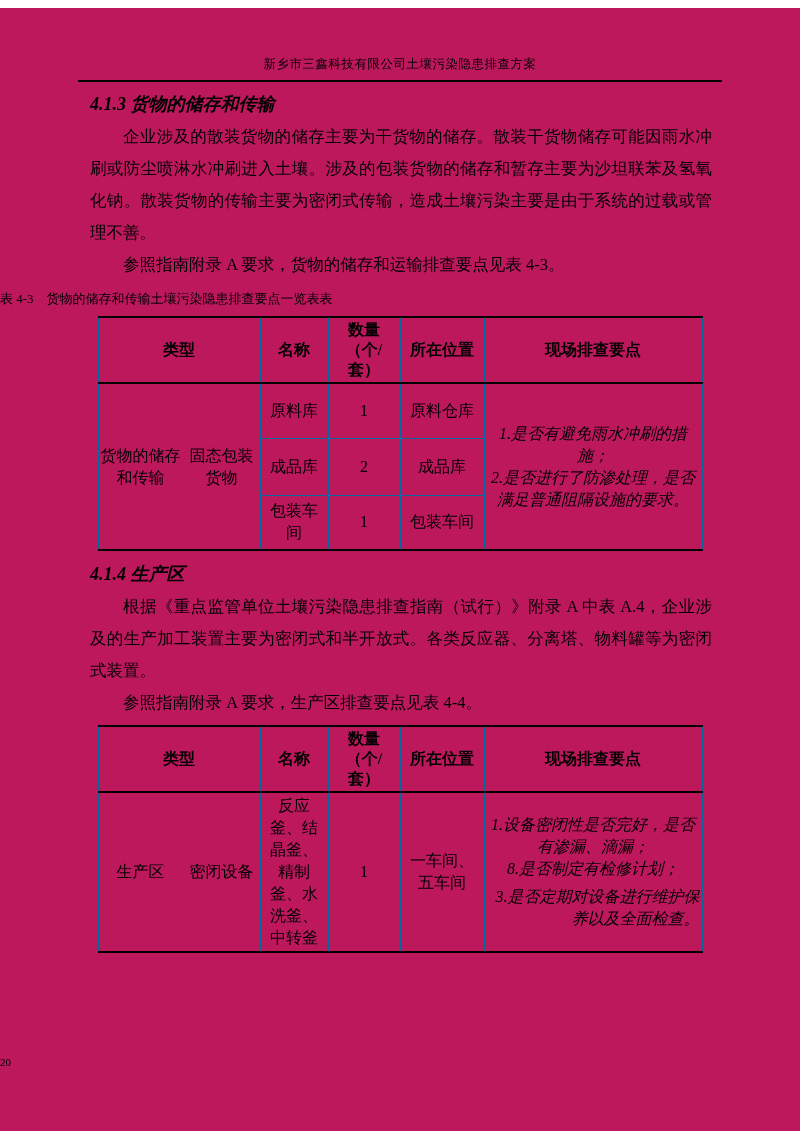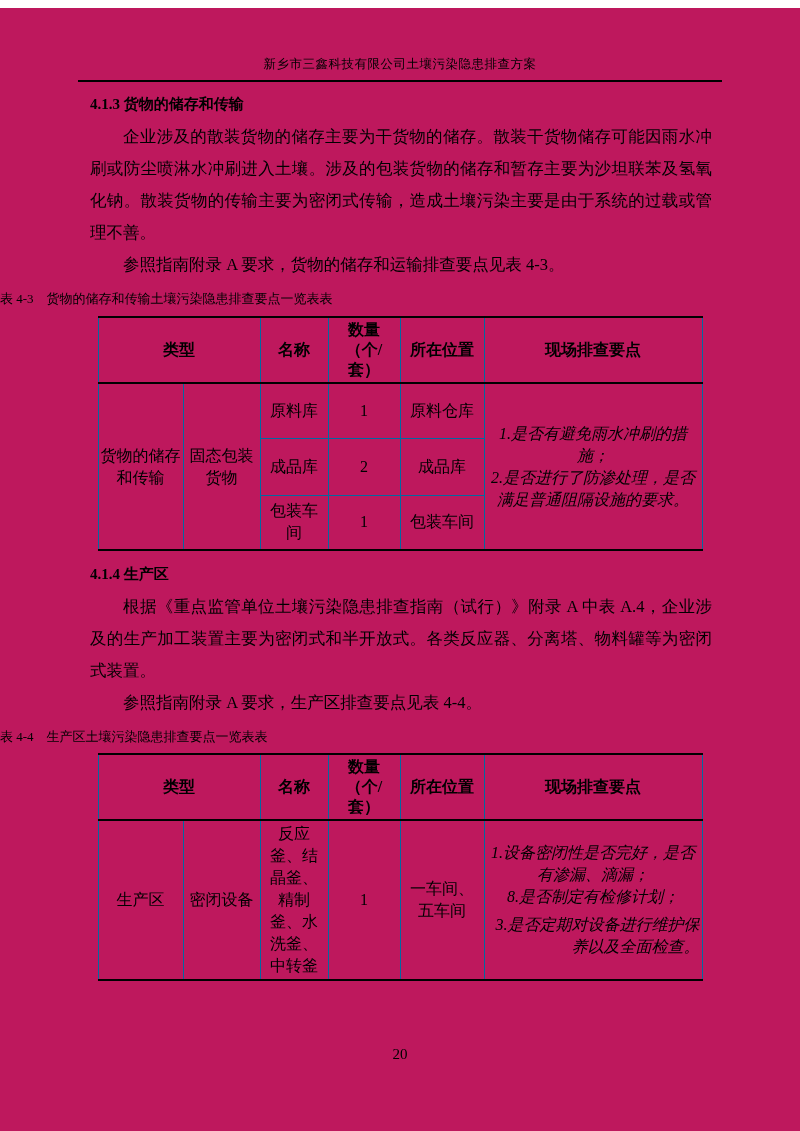--- a/index.html
+++ b/index.html
@@ -21,23 +21,24 @@
     border-bottom: 2px solid #000;
     text-align: center;
   }
   .page-header-title {
     font-size: 12.5px;
     line-height: 16px;
     letter-spacing: 0.5px;
   }
   .sec-heading {
     margin: 10px 88px 0 90px;
-    font-size: 15px;
+    font-size: 18px;
     font-weight: bold;
     line-height: 25px;
+    font-style: italic;
   }
   .body-para {
     margin: 4px 88px 0 90px;
     font-size: 16.5px;
     line-height: 32px;
     text-align: justify;
     text-indent: 2em;
   }
   .body-para.follow { margin-top: 0; }
   .table-caption {
@@ -78,24 +79,23 @@
     padding: 3px 4px 3px 3px;
     line-height: 22px;
     font-size: 15.5px;
     font-style: italic;
   }
   .point-item { margin: 0; }
   .point-item.gap { margin-top: 6px; text-align: right; }
   .page-number {
     position: absolute;
     left: 0;
-    bottom: 76px;
+    bottom: 68px;
     width: 100%;
-    text-align: center;
-    font-size: 15px;
+    font-size: 11px;
     line-height: 18px;
   }
 </style>
 </head>
 <body>
 
 <div class="page">
 
   <div class="page-header">
     <div class="page-header-title">新乡市三鑫科技有限公司土壤污染隐患排查方案</div>
@@ -150,21 +150,20 @@
         <td class="cell">包装车间</td>
       </tr>
     </tbody>
   </table>
 
   <div class="sec-heading" style="margin-top:11px">4.1.4 生产区</div>
 
   <p class="body-para">根据《重点监管单位土壤污染隐患排查指南（试行）》附录 A 中表 A.4，企业涉及的生产加工装置主要为密闭式和半开放式。各类反应器、分离塔、物料罐等为密闭式装置。</p>
   <p class="body-para follow">参照指南附录 A 要求，生产区排查要点见表 4-4。</p>
 
-  <div class="table-caption">表 4-4　生产区土壤污染隐患排查要点一览表表</div>
 
   <table class="doc-table" style="margin-top:6px">
     <colgroup>
       <col style="width:85px">
         <col style="width:77px">
         <col style="width:68px">
       <col style="width:72px">
         <col style="width:84px">
         <col style="width:218px">
     </colgroup>

